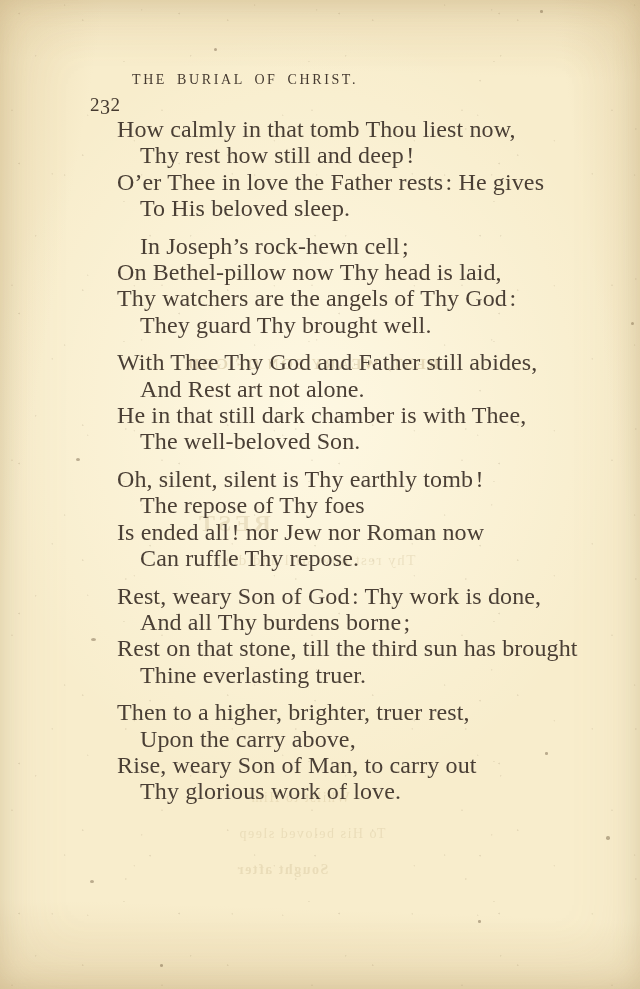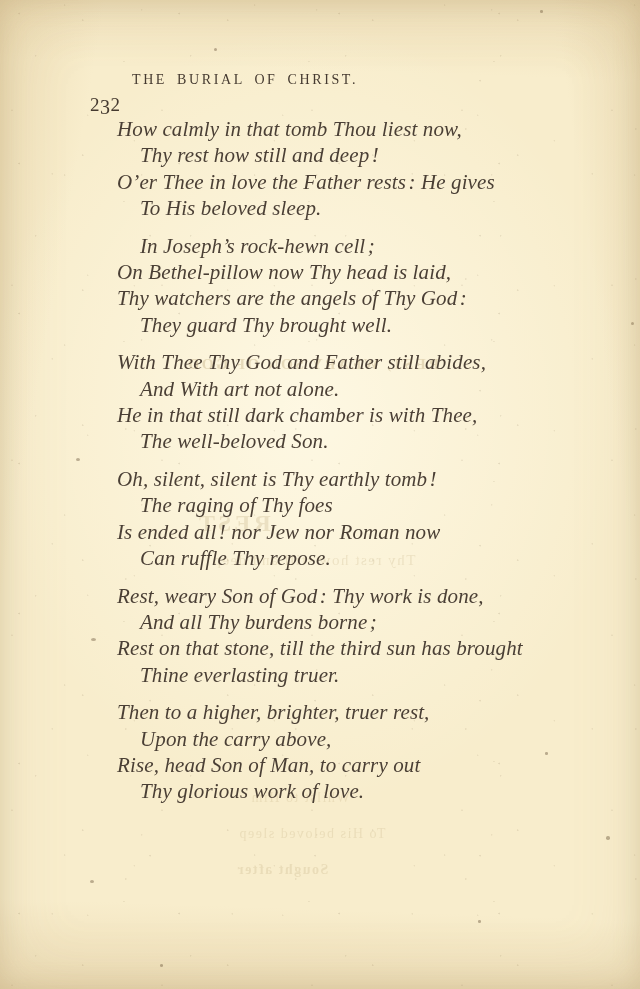--- a/index.html
+++ b/index.html
@@ -100,24 +100,23 @@
     color: #453a30;
     padding-left: 42px;
   }
 
   
   .poem {
     position: absolute;
     top: 116px;
     left: 117px;
     width: 500px;
-    font-size: 21px;
+    font-size: 24px;
     line-height: 26.3px;
     color: #4a3f35;
-    font-style: italic;
   }
   .stanza { margin-bottom: 11.5px; }
   .stanza:last-child { margin-bottom: 12px; }
   .line { white-space: nowrap; letter-spacing: 0.12px; }
   .line.indent { padding-left: 23px; }
 
   
   .thin { display: inline-block; width: 2.4px; }
 
   
@@ -164,43 +163,43 @@
 
     <div class="stanza">
       <div class="line indent">In Joseph’s rock-hewn cell<span class="thin"></span>;</div>
       <div class="line">On Bethel-pillow now Thy head is laid,</div>
       <div class="line">Thy watchers are the angels of Thy God<span class="thin"></span>:</div>
       <div class="line indent">They guard Thy brought well.</div>
     </div>
 
     <div class="stanza">
       <div class="line">With Thee Thy God and Father still abides,</div>
-      <div class="line indent">And With art not alone.</div>
+      <div class="line indent">And Rest art not alone.</div>
       <div class="line">He in that still dark chamber is with Thee,</div>
       <div class="line indent">The well-beloved Son.</div>
     </div>
 
     <div class="stanza">
       <div class="line">Oh, silent, silent is Thy earthly tomb<span class="thin"></span>!</div>
-      <div class="line indent">The raging of Thy foes</div>
+      <div class="line indent">The repose of Thy foes</div>
       <div class="line">Is ended all<span class="thin"></span>! nor Jew nor Roman now</div>
       <div class="line indent">Can ruffle Thy repose.</div>
     </div>
 
     <div class="stanza">
       <div class="line">Rest, weary Son of God<span class="thin"></span>: Thy work is done,</div>
       <div class="line indent">And all Thy burdens borne<span class="thin"></span>;</div>
       <div class="line">Rest on that stone, till the third sun has brought</div>
       <div class="line indent">Thine everlasting truer.</div>
     </div>
 
     <div class="stanza">
       <div class="line">Then to a higher, brighter, truer rest,</div>
       <div class="line indent">Upon the carry above,</div>
-      <div class="line">Rise, head Son of Man, to carry out</div>
+      <div class="line">Rise, weary Son of Man, to carry out</div>
       <div class="line indent">Thy glorious work of love.</div>
     </div>
 
   </div>
 
   <div class="smudge" style="left:214px; top:48px;  width:3px;   height:3px;"></div>
   <div class="smudge" style="left:540px; top:10px;  width:2.5px; height:2.5px;"></div>
   <div class="smudge" style="left:76px;  top:458px; width:4px;   height:3px;"></div>
   <div class="smudge" style="left:631px; top:322px; width:3px;   height:3px;"></div>
   <div class="smudge" style="left:91px;  top:638px; width:5px;   height:3px;"></div>

